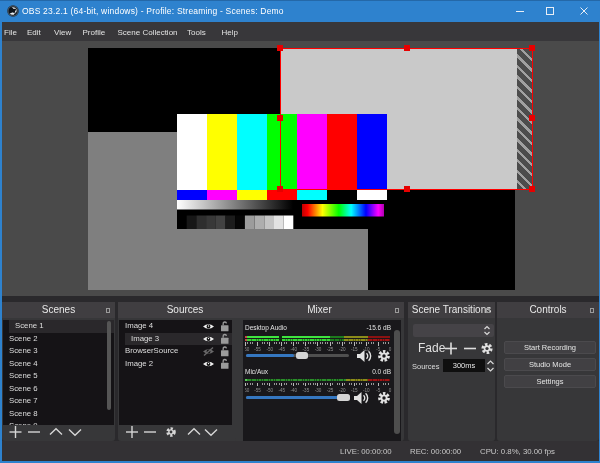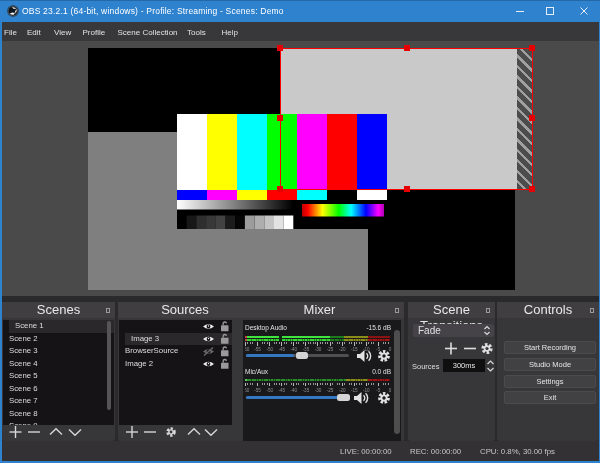--- a/index.html
+++ b/index.html
@@ -11,21 +11,21 @@
 #titlebar .toprim { left:0; top:0; width:600px; height:1px; background:#2468a8; position:absolute; }
 #title-text { left:22px; top:6px; font-size:8.5px; color:#ffffff; position:absolute; white-space:nowrap; letter-spacing:0.2px; }
 
 #menubar { left:0; top:22px; width:600px; height:19px; background:#38373a; }
 #menubar span { position:absolute; top:6px; font-size:8px; color:#e2e2e2; }
 
 #preview { left:1px; top:41px; width:598px; height:255px; background:#4a4a4a; overflow:hidden; }
 
 #docks { left:1px; top:296px; width:598px; height:147px; background:#2a292c; }
 .panel { position:absolute; background:#373739; border-radius:0 0 3px 3px; }
-.phead { position:absolute; left:0; top:0; width:100%; height:16px; background:#403e41; color:#e8e8e8; font-size:13px; text-align:center; line-height:16px; }
+.phead { position:absolute; left:0; top:0; width:100%; height:16px; background:#403e41; color:#e8e8e8; font-size:10px; text-align:center; line-height:16px; }
 .listbox { position:absolute; background:#151316; overflow:hidden; }
 .row { position:absolute; left:0; width:100%; height:12.5px; color:#dedede; font-size:7.8px; line-height:12.5px; padding-left:6px; }
 .sel { background:#2a282b;margin-left:6px; }
 
 #statusbar { left:1px; top:441px; width:598px; height:21px; background:#333134; color:#c8c8c8; font-size:7.8px; }
 #statusbar span { position:absolute; top:6px; }
 .cbtn { position:absolute; left:7px; width:92px; height:13px; background:#414043; border:1px solid #4b4a4d; border-radius:2px; color:#e4e4e4; font-size:7.5px; text-align:center; line-height:11px; }
 .dockico { position:absolute; right:5px; top:5.5px; width:4px; height:5px; border:1px solid #9a9a9a; background:transparent; }
 .mxlabel { position:absolute; font-size:6.5px; color:#e4e4e4; }
 
@@ -154,20 +154,21 @@
         <line x1="22" y1="7" x2="34" y2="7"></line>
         <path d="M44 9.5 L50 3.8 L56 9.5"></path>
         <path d="M63 4.5 L69 10.2 L75 4.5"></path>
       </g>
     </svg>
   </div>
 
   <div class="panel" style="left:117px;top:6px;width:134px;height:139px">
     <div class="phead">Sources<span class="dockico"></span></div>
     <div class="listbox" style="left:1px;top:18px;width:113px;height:105px">
+      <div class="row" style="top:0">Image 4</div>
       <div class="row sel" style="top:12.5px">Image 3</div>
       <div class="row" style="top:25.0px">BrowserSource</div>
       <div class="row" style="top:37.5px">Image 2</div>
       <svg class="abs" style="left:83px;top:0" width="30" height="52" viewBox="0 0 30 52">
         <g>
           <path d="M1 6.5 Q6.5 1.8 12 6.5 Q6.5 11.2 1 6.5" fill="#f0f0f0"></path>
             <circle cx="6.5" cy="6.5" r="1.9" fill="#131313"></circle>
             <circle cx="6.5" cy="6" r="0.7" fill="#f0f0f0"></circle>
           <path d="M1 19 Q6.5 14.3 12 19 Q6.5 23.7 1 19" fill="#f0f0f0"></path>
             <circle cx="6.5" cy="19" r="1.9" fill="#131313"></circle>
@@ -301,21 +302,21 @@
         <circle cx="7" cy="7" r="3.6" fill="#e2e2e2"></circle>
         <circle cx="7" cy="7" r="1.7" fill="#19181b"></circle>
       </svg>
       <div class="abs" style="left:150.5px;top:10px;width:6px;height:104px;background:#4e4e4e;border-radius:3px"></div>
     </div>
   </div>
 
   <div class="panel" style="left:407px;top:6px;width:87px;height:139px">
     <div class="phead">Scene Transitions<span class="dockico"></span></div>
     <div class="abs" style="left:5px;top:22px;width:81px;height:13px;background:#454347;border-radius:2px">
-      <span style="position:absolute;left:5px;top:1px;font-size:10px;color:#e0e0e0">Fade</span>
+      <span style="position:absolute;left:5px;top:17px;font-size:12px;color:#e0e0e0">Fade</span>
       <svg class="abs" style="right:2px;top:1px" width="10" height="11" viewBox="0 0 10 11">
         <g stroke="#d8d8d8" stroke-width="1.2" fill="none">
           <path d="M2.5 4 L5 1.5 L7.5 4"></path>
             <path d="M2.5 7 L5 9.5 L7.5 7"></path>
         </g>
       </svg>
     </div>
     <svg class="abs" style="left:34px;top:40px" width="53" height="13" viewBox="0 0 53 13">
       <g stroke="#dcdcdc" stroke-width="1.6" fill="none">
         <line x1="3" y1="6.5" x2="15" y2="6.5"></line>
@@ -336,21 +337,20 @@
           <path d="M2.5 9 L5.5 12 L8.5 9"></path>
       </g>
     </svg>
   </div>
 
   <div class="panel" style="left:496px;top:6px;width:102px;height:139px">
     <div class="phead">Controls<span class="dockico"></span></div>
     <div class="cbtn" style="top:38.5px">Start Recording</div>
     <div class="cbtn" style="top:56px">Studio Mode</div>
     <div class="cbtn" style="top:72.5px">Settings</div>
-    <div class="cbtn" style="top:89px">Exit</div>
   </div>
 </div>
 <div class="abs" id="statusbar">
   <span style="left:339px">LIVE: 00:00:00</span>
   <span style="left:409px">REC: 00:00:00</span>
   <span style="left:479px">CPU: 0.8%, 30.00 fps</span>
 </div>
 <div class="abs winborder" style="left:0;top:22px;width:1.5px;height:441px"></div>
 <div class="abs winborder" style="left:599px;top:22px;width:1px;height:441px"></div>
 <div class="abs winborder" style="left:0;top:461px;width:600px;height:2px"></div>

